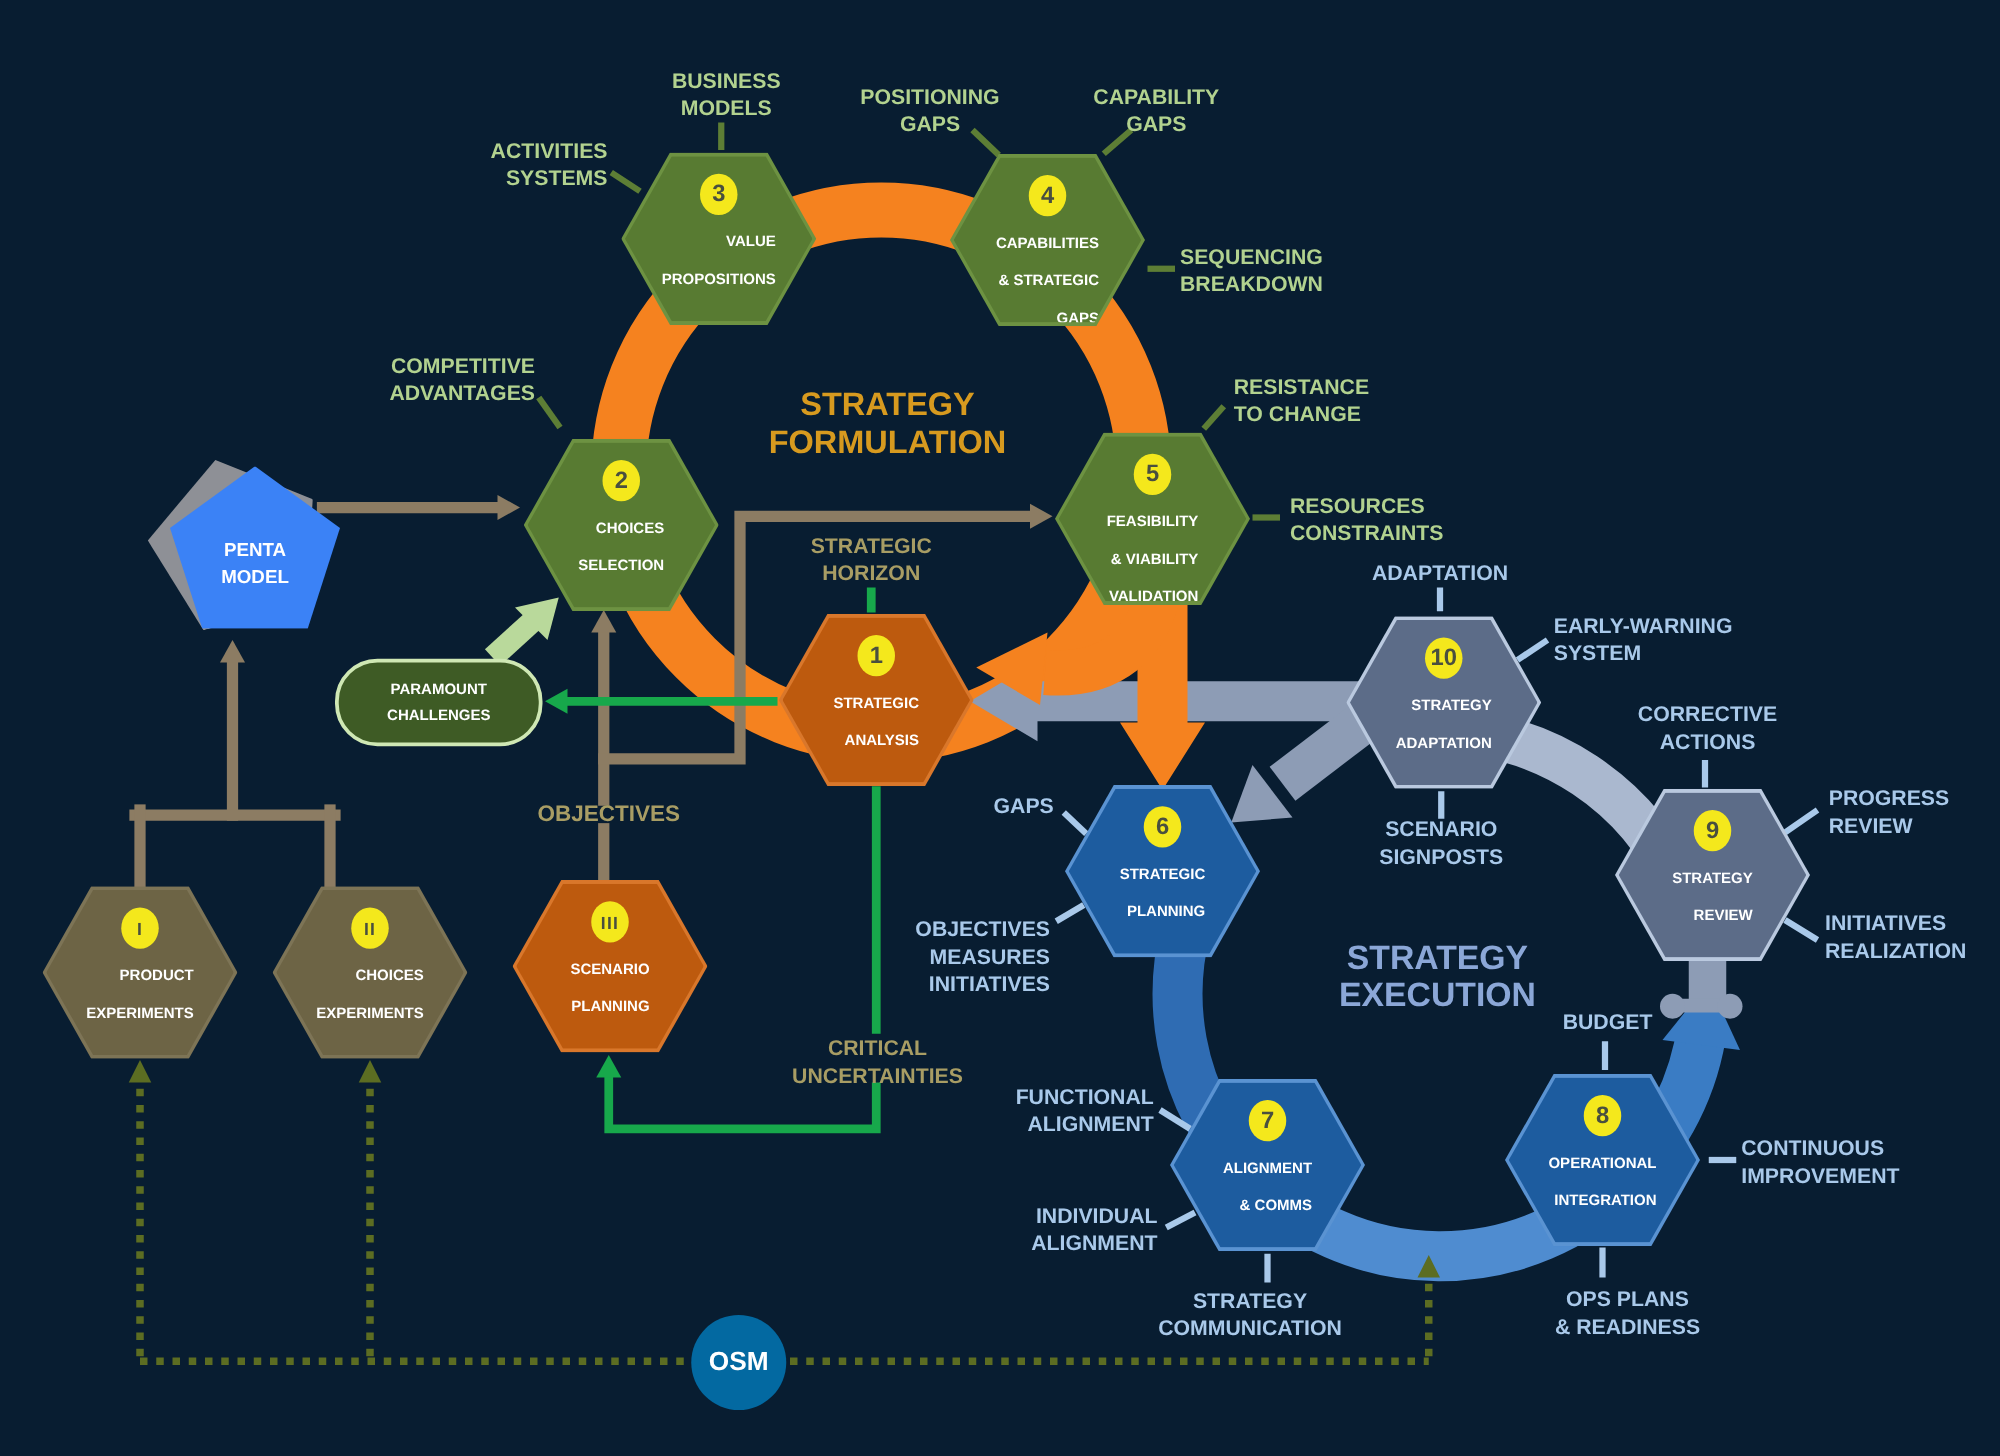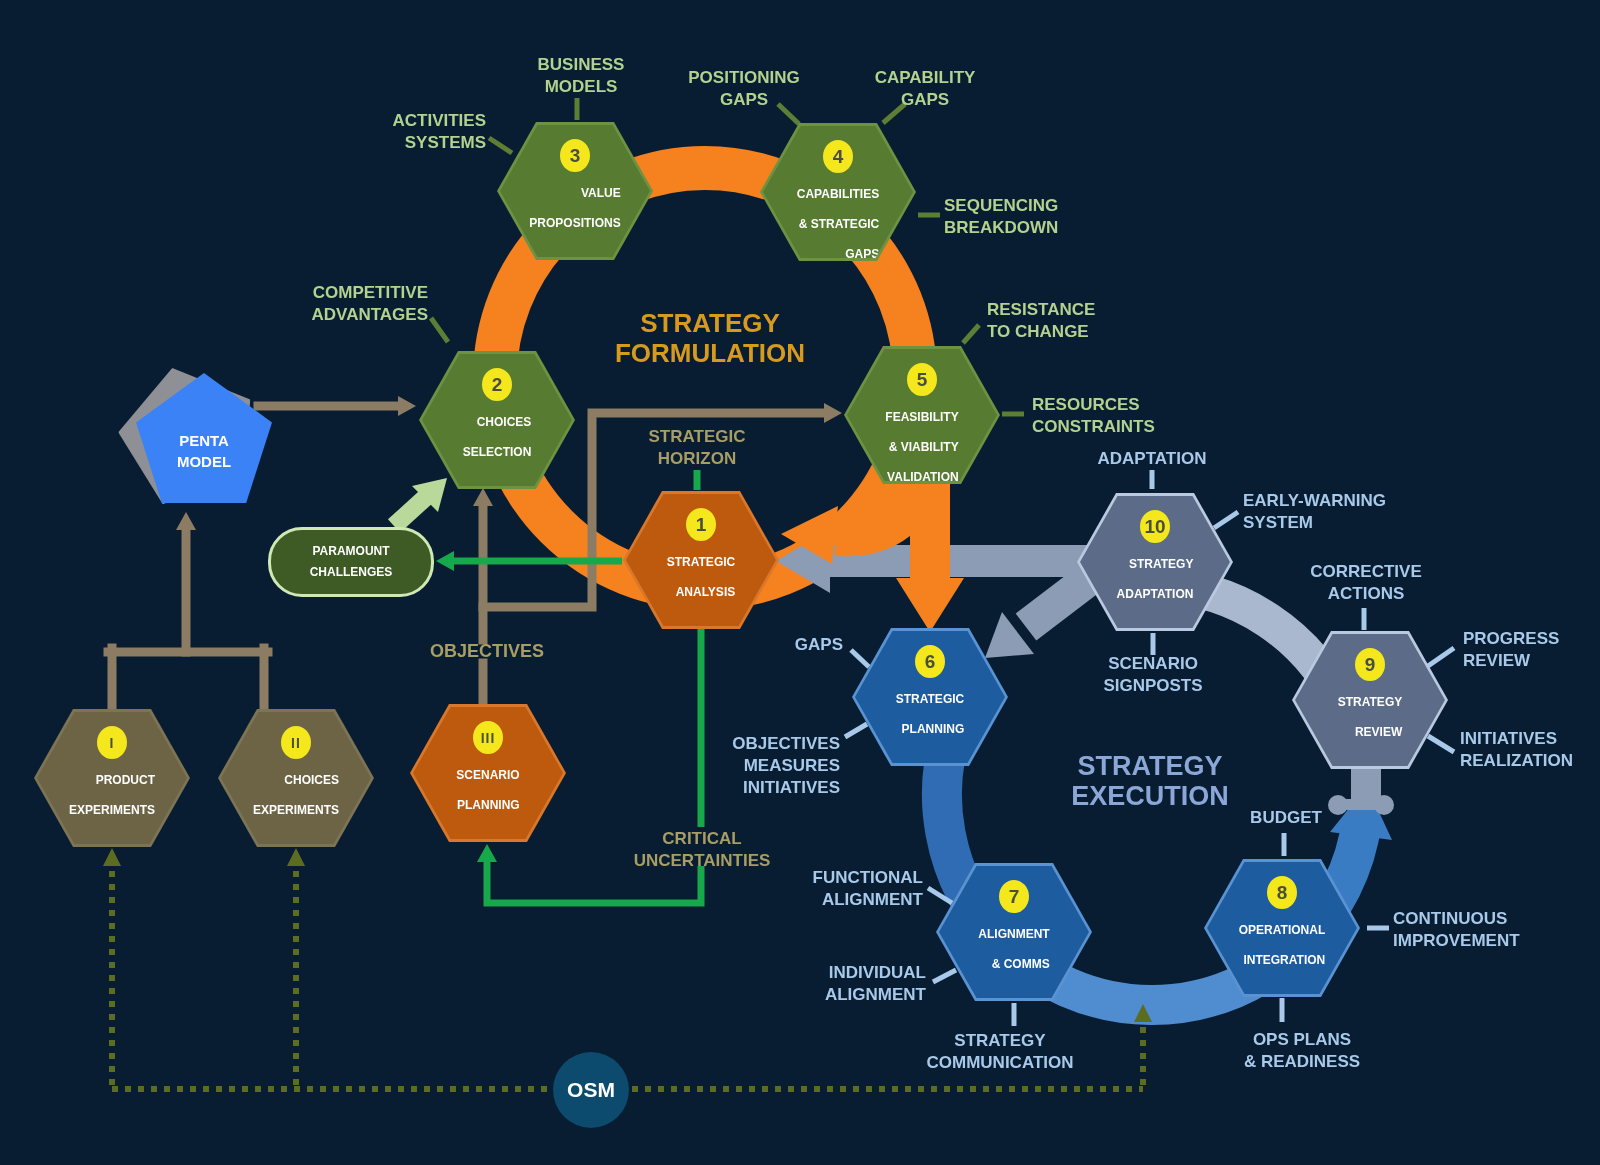--- a/index.html
+++ b/index.html
@@ -33,21 +33,21 @@
        clip-path:polygon(50% 0,100% 38%,81% 100%,19% 100%,0 38%);transform:rotate(-14deg);}
   .penta{position:absolute;left:136px;top:373px;width:136px;height:130px;z-index:5;background:#3b82f6;
        clip-path:polygon(50% 0,100% 38%,81% 100%,19% 100%,0 38%);
        display:flex;align-items:center;justify-content:center;padding-top:26px;box-sizing:border-box;}
   .penta span{color:#fff;font-size:15px;line-height:21px;text-align:center;white-space:pre-line;}
   .pill{position:absolute;left:268px;top:527px;width:166px;height:70px;z-index:5;border-radius:34px;
        background:#3e5b25;border:3px solid #cfe8b4;box-sizing:border-box;
        display:flex;align-items:center;justify-content:center;}
   .pill span{color:#fff;font-size:12px;line-height:21px;text-align:center;white-space:pre-line;}
   .osm{position:absolute;left:553px;top:1052px;width:76px;height:76px;border-radius:50%;z-index:7;
-       background:#0c4a6e;display:flex;align-items:center;justify-content:center;color:#fff;font-size:21px;}
+       background:#0369a1;display:flex;align-items:center;justify-content:center;color:#fff;font-size:21px;}
 </style>
 </head>
 <body>
 
 <div class="stage">
 
   <svg class="wires" width="1600" height="1165" viewBox="0 0 1600 1165">
 
     <circle cx="705" cy="378" r="210" fill="none" stroke="#f5821f" stroke-width="44"></circle>
 

